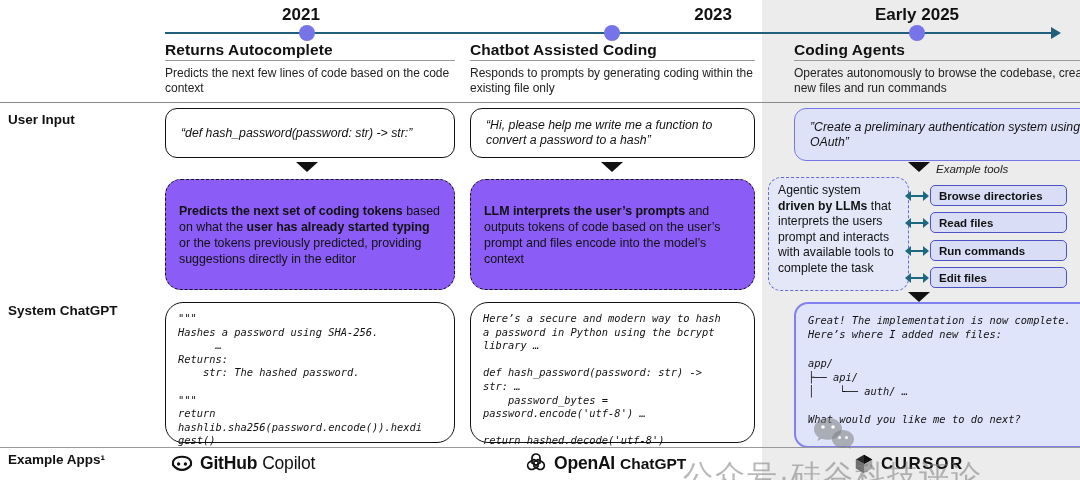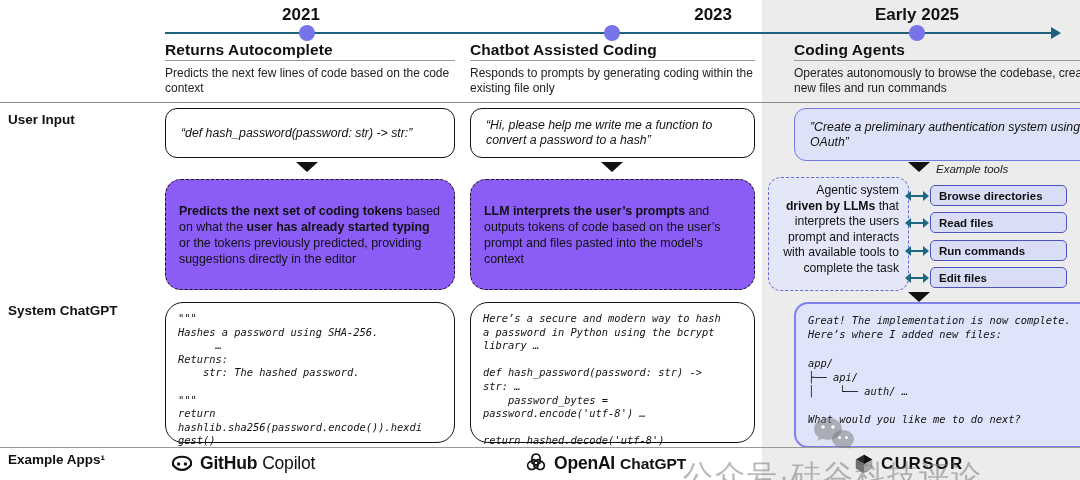--- a/index.html
+++ b/index.html
@@ -44,21 +44,21 @@
   .tri-r1 { top:162px; } .t1{left:296px;} .t2{left:601px;} .t3{left:908px;}
   .tri-r2 { top:292px; left:908px; }
 
   .process-box { position:absolute; top:179px; height:111px; background:#8b5cf6;
     border:1.6px dashed #111; border-radius:16px; display:flex; align-items:center;
     padding:0 13px; font-size:12.4px; line-height:16px; }
 
   .tools-label { position:absolute; left:936px; top:163px; font-style:italic; font-size:11.5px; color:#222; }
   .agent-box { position:absolute; left:768px; top:177px; width:141px; height:114px;
     background:#e3e7f8; border:1.6px dashed #6569dd; border-radius:13px;
-    padding:5px 9px; font-size:12.2px; line-height:15.5px;text-align:right; }
+    padding:5px 9px; font-size:12.2px; line-height:15.5px; }
   .tool-btn { position:absolute; left:930px; width:137px; height:21px;
     background:#d9def6; border:1.5px solid #4d53c4; border-radius:5px;
     display:flex; align-items:center; padding-left:8px; font-size:11.5px; font-weight:700; }
   .tb1{top:185px;} .tb2{top:212px;} .tb3{top:240px;} .tb4{top:267px;}
   .dbl-arrow { position:absolute; left:905px; width:24px; height:12px; }
   .da1{top:190px;} .da2{top:217px;} .da3{top:245px;} .da4{top:272px;}
 
   .output-box { position:absolute; top:302px; height:141px; background:#fff;
     border:1.7px solid #111; border-radius:18px; padding:9px 12px;
     font-family:"DejaVu Sans Mono", monospace; font-style:italic;
@@ -121,21 +121,21 @@
   </div>
 
   <div class="tri tri-r1 t1"></div>
   <div class="tri tri-r1 t2"></div>
   <div class="tri tri-r1 t3"></div>
 
   <div class="process-box c1">
     <p><b>Predicts the next set of coding tokens</b><span> based on what the </span><b>user has already started typing</b><span> or the tokens previously predicted, providing suggestions directly in the editor</span></p>
   </div>
   <div class="process-box c2">
-    <p><b>LLM interprets the user’s prompts</b><span> and outputs tokens of code based on the user’s prompt and files pasted into the model’s context</span></p>
+    <p><b>LLM interprets the user’s prompts</b><span> and outputs tokens of code based on the user’s prompt and files encode into the model’s context</span></p>
   </div>
 
   <div class="tools-label">Example tools</div>
   <div class="agent-box">
     <span>Agentic system </span><b>driven by LLMs</b><span> that interprets the users prompt and interacts with available tools to complete the task</span>
   </div>
   <div class="tool-btn tb1">Browse directories</div>
   <div class="tool-btn tb2">Read files</div>
   <div class="tool-btn tb3">Run commands</div>
   <div class="tool-btn tb4">Edit files</div>

